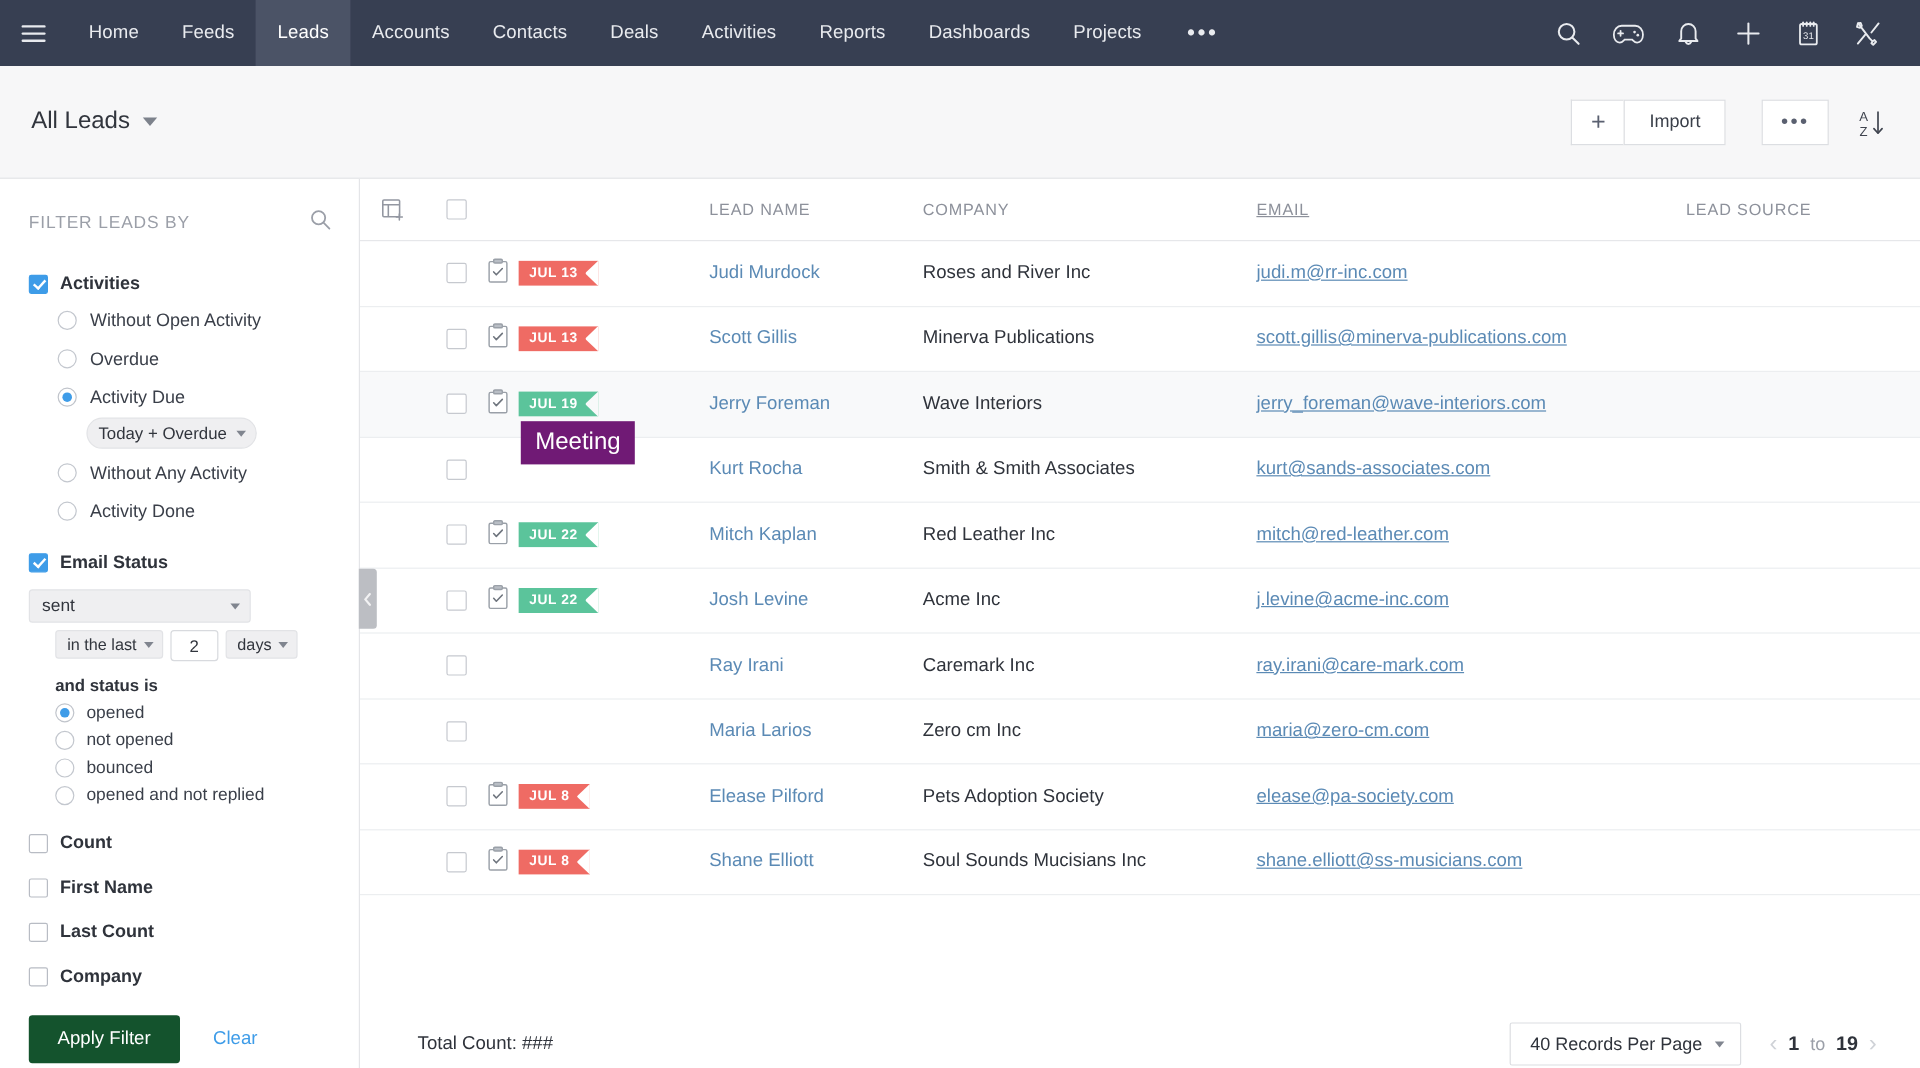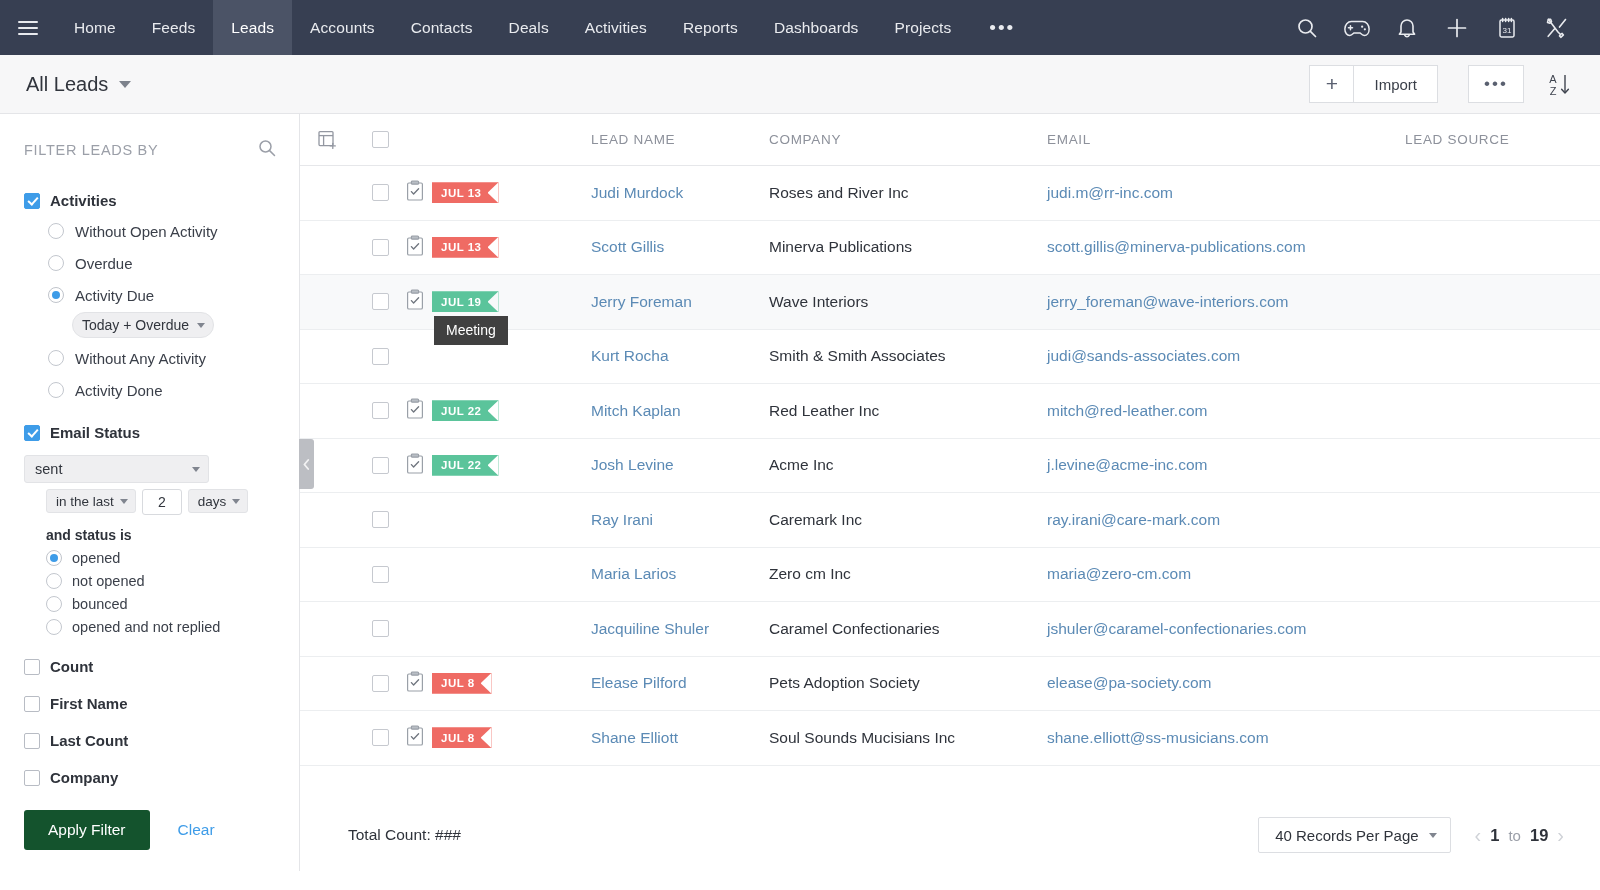--- a/index.html
+++ b/index.html
@@ -51,21 +51,21 @@
   }
   .nav-icon {
     width: 50px; height: 55px;
     display: flex; align-items: center; justify-content: center;
     cursor: pointer;
   }
   .nav-icon svg { display: block; }
 
   
   .subbar {
-    height: 59px;
+    height: 94px;
     background: #f7f7f8;
     border-bottom: 1px solid #e4e5e8;
     display: flex; align-items: center;
     padding: 0 22px 0 26px;
     position: relative;
     z-index: 30;
   }
   .view-title {
     font-size: 20px; color: #31353d; font-weight: 400;
     display: flex; align-items: center; gap: 11px;
@@ -241,21 +241,21 @@
   }
   .th {
     font-size: 13.5px; color: #8d919b; letter-spacing: .7px;
     display: flex; align-items: center;
   }
   .col-gear { width: 54px; display:flex; align-items:center; justify-content:center; cursor:pointer; }
   .col-cbx  { width: 52px; display:flex; align-items:center; justify-content:center; }
   .col-flag { width: 185px; display:flex; align-items:center; }
   .col-name { width: 178px; }
   .col-comp { width: 278px; }
-  .col-mail { width: 358px; }
+  .col-mail { width: 358px; text-decoration: underline; }
   .col-src  { flex: 1; }
 
   .tbody { flex: 1; overflow: hidden; }
   .trow {
     height: 54.5px;
     display: flex; align-items: center;
     border-bottom: 1px solid #eceef0;
   }
   .trow.hl { background: #f8f9fa; }
   .row-cbx {
@@ -286,22 +286,22 @@
     background: #fff;
     clip-path: polygon(100% 0, 100% 100%, 0 50%);
   }
   .trow.hl .ribbon::after { background: #f8f9fa; }
   .ribbon.red   { background: #ef6b64; }
   .ribbon.green { background: #5bc49b; }
 
   .tooltip {
     position: absolute;
     left: 28px; top: 27px;
-    background: #404040; color: #fff;
-    font-size: 14px;
+    background: #701a75; color: #fff;
+    font-size: 20px;
     padding: 6px 12px 7px;
     white-space: nowrap;
     z-index: 25;
   }
 
   
   .tfoot {
     height: 72px;
     display: flex; align-items: center;
     padding: 0 36px 0 48px;
@@ -622,21 +622,21 @@
           <div class="cell col-src"></div>
         </div>
         <div class="trow">
           <div class="col-gear"></div>
           <div class="col-cbx">
             <span class="row-cbx"></span>
           </div>
           <div class="col-flag"></div>
           <div class="cell cell-name col-name">Kurt Rocha</div>
           <div class="cell cell-comp col-comp">Smith &amp; Smith Associates</div>
-          <div class="cell cell-mail col-mail">judi@sands-associates.com</div>
+          <div class="cell cell-mail col-mail">kurt@sands-associates.com</div>
           <div class="cell col-src"></div>
         </div>
         <div class="trow">
           <div class="col-gear"></div>
           <div class="col-cbx">
             <span class="row-cbx"></span>
           </div>
           <div class="col-flag">
             <div class="flagwrap">
               <span><svg class="clip-icon" viewBox="0 0 18 21" fill="none" stroke="#9aa0a8" stroke-width="1.2">
@@ -692,31 +692,20 @@
           <div class="cell cell-name col-name">Maria Larios</div>
           <div class="cell cell-comp col-comp">Zero cm Inc</div>
           <div class="cell cell-mail col-mail">maria@zero-cm.com</div>
           <div class="cell col-src"></div>
         </div>
         <div class="trow">
           <div class="col-gear"></div>
           <div class="col-cbx">
             <span class="row-cbx"></span>
           </div>
-          <div class="col-flag"></div>
-          <div class="cell cell-name col-name">Jacquiline Shuler</div>
-          <div class="cell cell-comp col-comp">Caramel Confectionaries</div>
-          <div class="cell cell-mail col-mail">jshuler@caramel-confectionaries.com</div>
-          <div class="cell col-src"></div>
-        </div>
-        <div class="trow">
-          <div class="col-gear"></div>
-          <div class="col-cbx">
-            <span class="row-cbx"></span>
-          </div>
           <div class="col-flag">
             <div class="flagwrap">
               <span><svg class="clip-icon" viewBox="0 0 18 21" fill="none" stroke="#9aa0a8" stroke-width="1.2">
                   <rect x="1.6" y="3" width="14.8" height="17" rx="1.3" fill="#fff"></rect>
                   <rect x="5.4" y="1" width="7.2" height="3.2" rx="1" fill="#b9bec5" stroke="#9aa0a8"></rect>
                   <path d="M5.4 11.6l2.2 2.4 5-5.2" stroke="#6f757e" stroke-width="1.3" stroke-linecap="round" stroke-linejoin="round"></path>
                 </svg></span>
               <span class="ribbon red">JUL 8</span>
             </div>
           </div>

